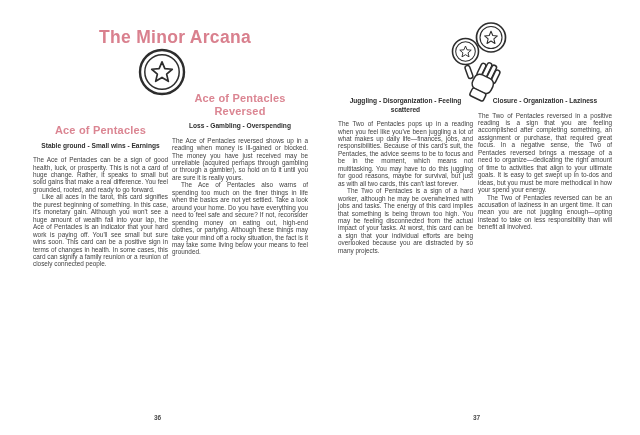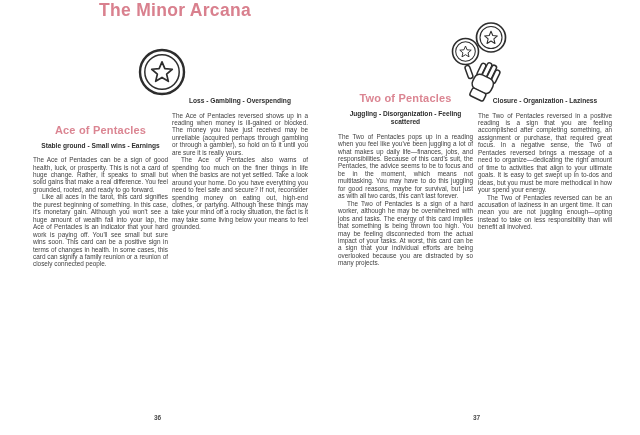--- a/index.html
+++ b/index.html
@@ -2,21 +2,21 @@
 <html><head>
 <meta charset="utf-8">
 <style>
   html,body{margin:0;padding:0;}
   body{
     width:640px;height:435px;background:#ffffff;overflow:hidden;
     font-family:"Liberation Sans",sans-serif;position:relative;
   }
   .spread{position:absolute;inset:0;background:#fff;}
   .page-title{
-    position:absolute;left:99px;top:0;margin:0;
+    position:absolute;left:99px;top:27px;margin:0;
     font-size:17.5px;font-weight:bold;color:#d9808e;letter-spacing:.3px;
   }
   .coin-icon{position:absolute;left:137px;top:47px;}
   .illustration{position:absolute;left:446px;top:20px;}
   .col{position:absolute;top:92px;}
   .col1{left:33px;width:135px;margin-top:32px;}
   .col2{left:172px;width:136px;}
   .col3{left:338px;width:135px;}
   .col4{left:478px;width:134px;}
   .col h2{
@@ -61,20 +61,21 @@
     </svg>
 
     <section class="col col1">
       <h2>Ace of Pentacles</h2>
       <div class="keywords">Stable ground - Small wins - Earnings</div>
       <p>The Ace of Pentacles can be a sign of good health, luck, or prosperity. This is not a card of huge change. Rather, it speaks to small but solid gains that make a real difference. You feel grounded, rooted, and ready to go forward.</p>
       <p>Like all aces in the tarot, this card signifies the purest beginning of something. In this case, it's monetary gain. Although you won't see a huge amount of wealth fall into your lap, the Ace of Pentacles is an indicator that your hard work is paying off. You'll see small but sure wins soon. This card can be a positive sign in terms of changes in health. In some cases, this card can signify a family reunion or a reunion of closely connected people.</p>
     </section>
 
     <section class="col col2">
+      <h2>Ace of Pentacles Reversed</h2>
       <div class="keywords">Loss - Gambling - Overspending</div>
       <p>The Ace of Pentacles reversed shows up in a reading when money is ill-gained or blocked. The money you have just received may be unreliable (acquired perhaps through gambling or through a gambler), so hold on to it until you are sure it is really yours.</p>
       <p>The Ace of Pentacles also warns of spending too much on the finer things in life when the basics are not yet settled. Take a look around your home. Do you have everything you need to feel safe and secure? If not, reconsider spending money on eating out, high-end clothes, or partying. Although these things may take your mind off a rocky situation, the fact is it may take some living below your means to feel grounded.</p>
     </section>
 
     <div class="pagenum left">36</div>
   </div>
 
   <div>
 
@@ -97,21 +98,20 @@
         <rect x="32.2" y="42" width="4.8" height="17" rx="2.4"></rect>
         <rect x="37.4" y="42" width="4.8" height="17" rx="2.4"></rect>
         <rect x="42.6" y="45" width="4.8" height="14" rx="2.4"></rect>
         <rect x="20.5" y="51" width="4.8" height="13.5" rx="2.4" transform="rotate(-46 22.9 63)"></rect>
         <rect x="26.5" y="56" width="20.5" height="16" rx="6"></rect>
         <rect x="29.5" y="71.5" width="15" height="8.5" rx="2"></rect>
       </g>
     </svg>
 
     <section class="col col3">
-      <h2>Two of Pentacles</h2>
       <div class="keywords">Juggling - Disorganization - Feeling scattered</div>
       <p>The Two of Pentacles pops up in a reading when you feel like you've been juggling a lot of what makes up daily life—finances, jobs, and responsibilities. Because of this card's suit, the Pentacles, the advice seems to be to focus and be in the moment, which means not multitasking. You may have to do this juggling for good reasons, maybe for survival, but just as with all two cards, this can't last forever.</p>
       <p>The Two of Pentacles is a sign of a hard worker, although he may be overwhelmed with jobs and tasks. The energy of this card implies that something is being thrown too high. You may be feeling disconnected from the actual impact of your tasks. At worst, this card can be a sign that your individual efforts are being overlooked because you are distracted by so many projects.</p>
     </section>
 
     <section class="col col4">
       <div class="keywords">Closure - Organization - Laziness</div>
       <p>The Two of Pentacles reversed in a positive reading is a sign that you are feeling accomplished after completing something, an assignment or purchase, that required great focus. In a negative sense, the Two of Pentacles reversed brings a message of a need to organize—dedicating the right amount of time to activities that align to your ultimate goals. It is easy to get swept up in to-dos and ideas, but you must be more methodical in how your spend your energy.</p>
       <p>The Two of Pentacles reversed can be an accusation of laziness in an urgent time. It can mean you are not juggling enough—opting instead to take on less responsibility than will benefit all involved.</p>
     </section>

